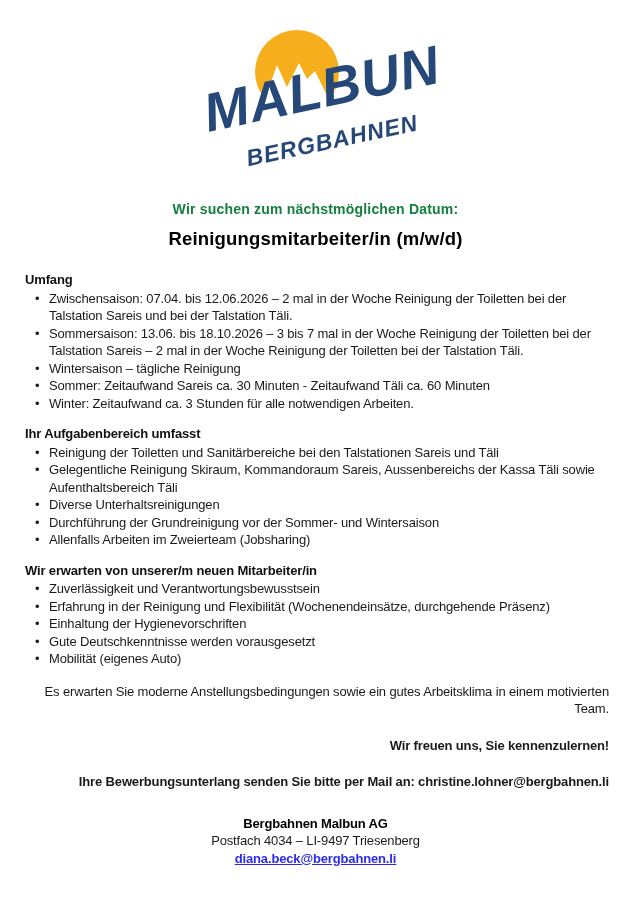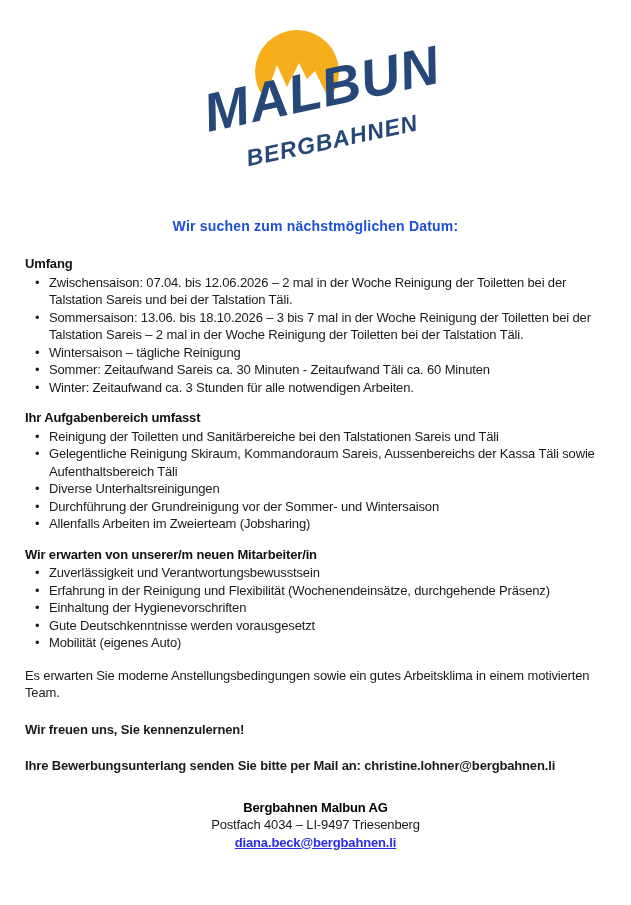--- a/index.html
+++ b/index.html
@@ -17,25 +17,25 @@
   
   .logo-wrap {
     width: 280px;
     margin: 15px auto 0 auto;
     text-align: center;
   }
   .logo-wrap svg { display: block; }
 
   
   .intro-line {
-    margin-top: 43px;
+    margin-top: 26px;
     text-align: center;
     font-size: 14px;
     font-weight: bold;
-    color: #1d4ed8;
+    color: #15803d;
     letter-spacing: 0.2px;
   }
   .page-title {
     margin-top: 11px;
     text-align: center;
     font-size: 18.5px;
     font-weight: bold;
     color: #000000;
     letter-spacing: 0.2px;
   }
@@ -61,21 +61,21 @@
     padding-left: 24px;
   }
   ul.bullets li::before {
     content: "\2022";
     position: absolute;
     left: 10px;
     top: 0;
     font-size: 13px;
   }
 
-  .para { margin-top: 15px; }
+  .para { margin-top: 15px; text-align: right; }
   .para-gap { margin-top: 19px; font-weight: bold; }
 
   
   .footer {
     margin-top: 24px;
     text-align: center;
     font-size: 13px;
     line-height: 17.5px;
     letter-spacing: -0.15px;
   }
@@ -97,20 +97,21 @@
       <circle cx="121" cy="57" r="42" fill="#F6AE1C"></circle>
       <path d="M58,103 L86,92 L101,50 L111,72 L123,48 L131,64 L139,56 L162,103 Z" fill="#ffffff"></path>
       <g transform="rotate(-12 140 95)">
         <text x="30" y="94" font-size="54" font-weight="bold" font-style="italic" letter-spacing="1" fill="#254878">MALBUN</text>
         <text x="62" y="136" font-size="23" font-weight="bold" font-style="italic" letter-spacing="1" fill="#254878">BERGBAHNEN</text>
       </g>
     </svg>
   </div>
 
   <div class="intro-line">Wir suchen zum nächstmöglichen Datum:</div>
+  <div class="page-title">Reinigungsmitarbeiter/in (m/w/d)</div>
 
   <div class="content">
 
     <div class="section">
       <div class="section-heading">Umfang</div>
       <ul class="bullets">
         <li>Zwischensaison: 07.04. bis 12.06.2026 – 2 mal in der Woche Reinigung der Toiletten bei der Talstation Sareis und bei der Talstation Täli.</li>
         <li>Sommersaison: 13.06. bis 18.10.2026 – 3 bis 7 mal in der Woche Reinigung der Toiletten bei der Talstation Sareis – 2 mal in der Woche Reinigung der Toiletten bei der Talstation Täli.</li>
         <li>Wintersaison – tägliche Reinigung</li>
         <li>Sommer: Zeitaufwand Sareis ca. 30 Minuten - Zeitaufwand Täli ca. 60 Minuten</li>

